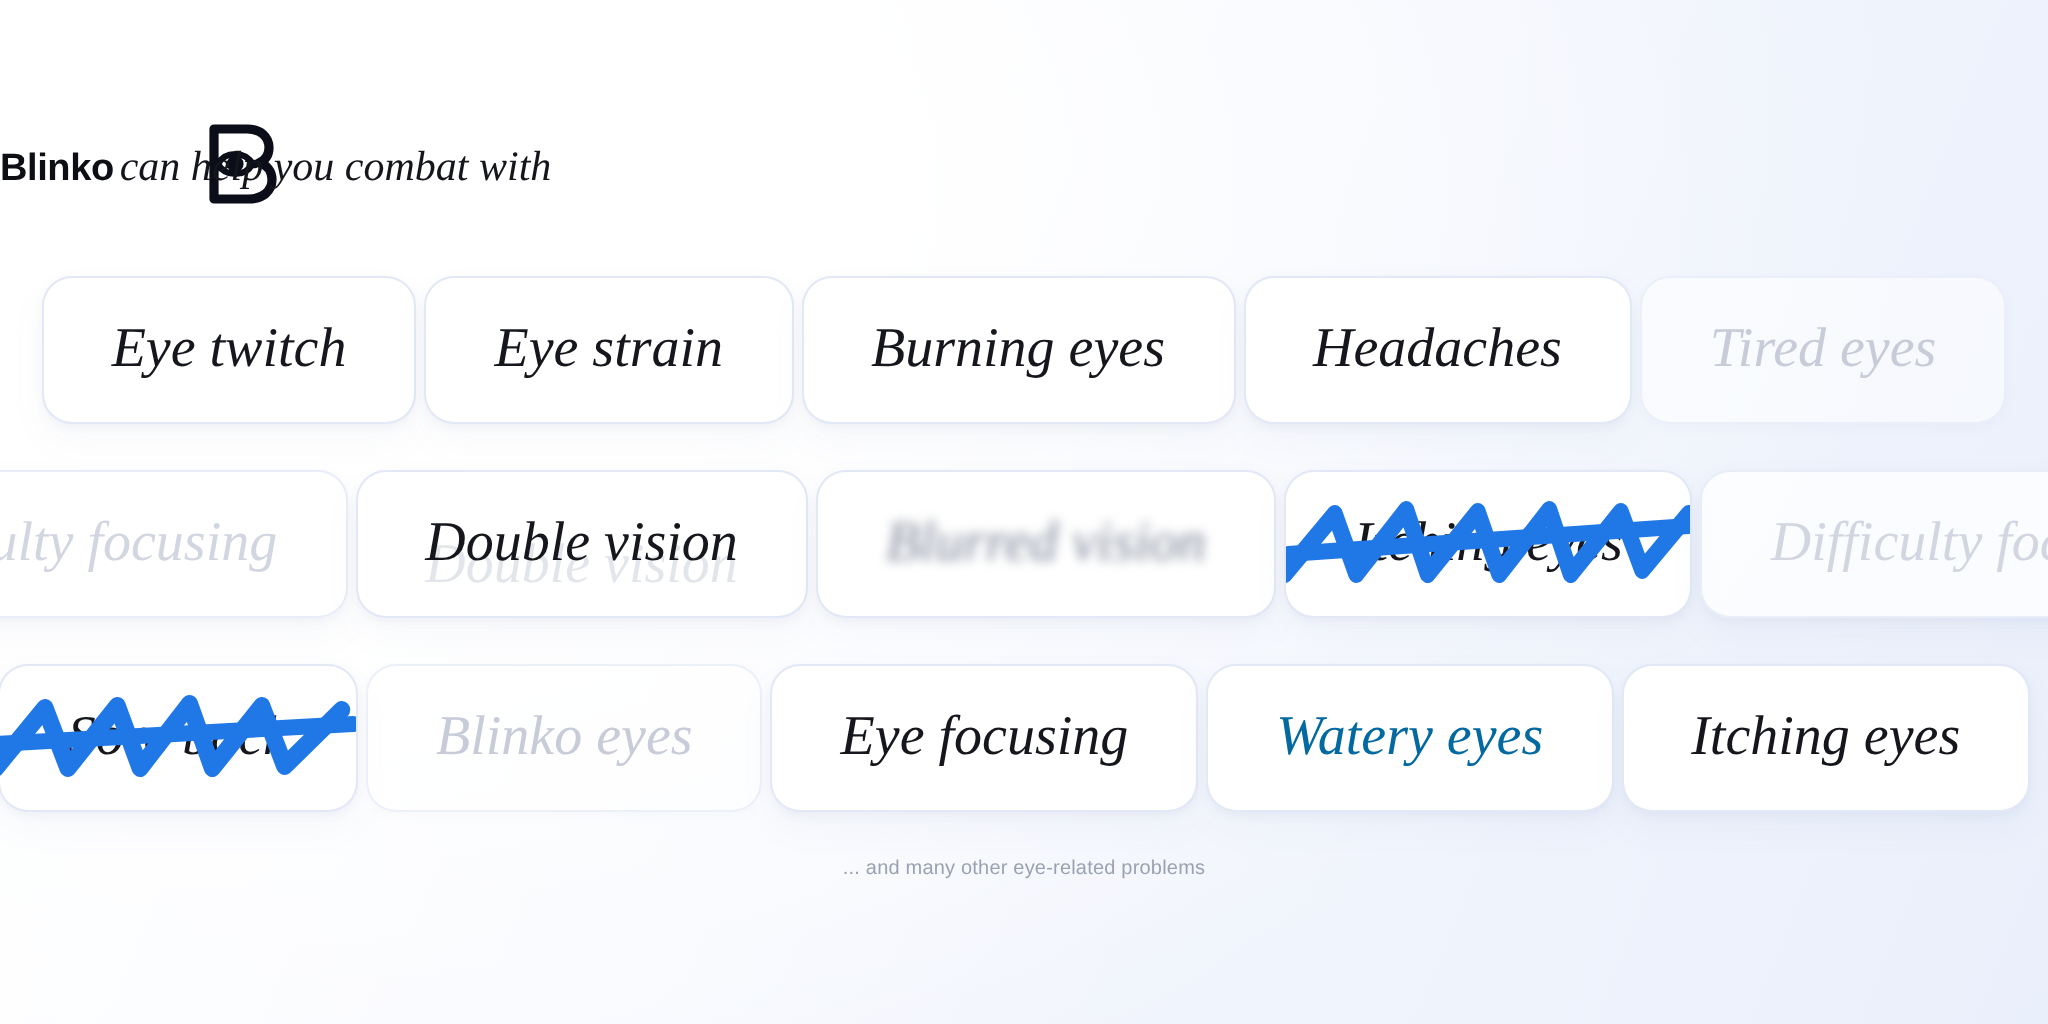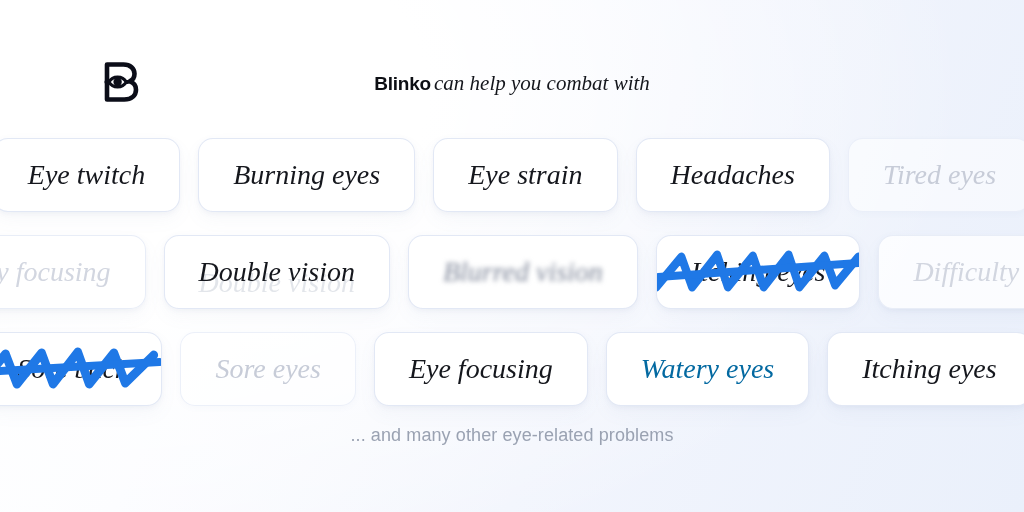--- a/index.html
+++ b/index.html
@@ -39,21 +39,20 @@
     width: 38px;
     height: 44px;
   }
   .logo svg { display: block; }
 
   .headline {
     position: absolute;
     left: 0;
     top: 70px;
     width: 1024px;
-    text-align: center;
     white-space: nowrap;
     font-size: 19px;
     line-height: 26px;
     color: #111318;
   }
   .headline .brand {
     font-family: "Liberation Sans", sans-serif;
     font-weight: bold;
     font-style: normal;
     letter-spacing: -0.2px;
@@ -74,21 +73,21 @@
     left: 0;
     width: 1024px;
   }
   .row {
     position: relative;
     width: 1024px;
     height: 97px;
     display: flex;
     align-items: center;
     justify-content: center;
-    gap: 18px;
+    gap: 4px;
   }
 
   .chip {
     position: relative;
     box-sizing: border-box;
     height: 74px;
     padding: 0 34px;
     display: flex;
     align-items: center;
     justify-content: center;
@@ -166,21 +165,21 @@
   .chip.clip-left  { margin-left: -1px; }
 
   
   .footer {
     position: absolute;
     left: 0;
     top: 424px;
     width: 1024px;
     text-align: center;
     font-family: "Liberation Sans", sans-serif;
-    font-size: 18px;
+    font-size: 10px;
     line-height: 22px;
     color: #9aa2b2;
     letter-spacing: 0.1px;
   }
 </style>
 </head>
 <body>
 
 <div id="stage">
 
@@ -202,24 +201,24 @@
 
   </div>
 
   <div class="rows">
 
     <div class="row">
       <div class="chip clip-left" style="margin-left:-150px;">
         <span class="chip-label">Eye twitch</span>
       </div>
       <div class="chip">
+        <span class="chip-label">Eye strain</span>
+      </div>
+      <div class="chip">
         <span class="chip-label">Burning eyes</span>
-      </div>
-      <div class="chip">
-        <span class="chip-label">Eye strain</span>
       </div>
       <div class="chip">
         <span class="chip-label">Headaches</span>
       </div>
       <div class="chip faded" style="margin-right:-150px;">
         <span class="chip-label">Tired eyes</span>
       </div>
     </div>
 
     <div class="row">
@@ -251,21 +250,21 @@
       <div class="chip scribbled clip-left" style="margin-left:-120px;">
         <span class="chip-label">Sore back</span>
         <span class="scribble">
           <svg viewBox="0 0 200 62" preserveAspectRatio="none">
             <path d="M4 46 L30 16 L42 46 L68 15 L80 46 L106 14 L118 46 L144 15 L156 45 L186 17" fill="none" stroke="#1F78E6" stroke-width="9" stroke-linecap="round" stroke-linejoin="round"></path>
             <path d="M4 34 L192 24" fill="none" stroke="#1F78E6" stroke-width="8" stroke-linecap="round"></path>
           </svg>
         </span>
       </div>
       <div class="chip faded">
-        <span class="chip-label">Sore eyes</span>
+        <span class="chip-label">Blinko eyes</span>
       </div>
       <div class="chip">
         <span class="chip-label">Eye focusing</span>
       </div>
       <div class="chip muted">
         <span class="chip-label">Watery eyes</span>
       </div>
       <div class="chip" style="margin-right:-110px;">
         <span class="chip-label">Itching eyes</span>
       </div>

